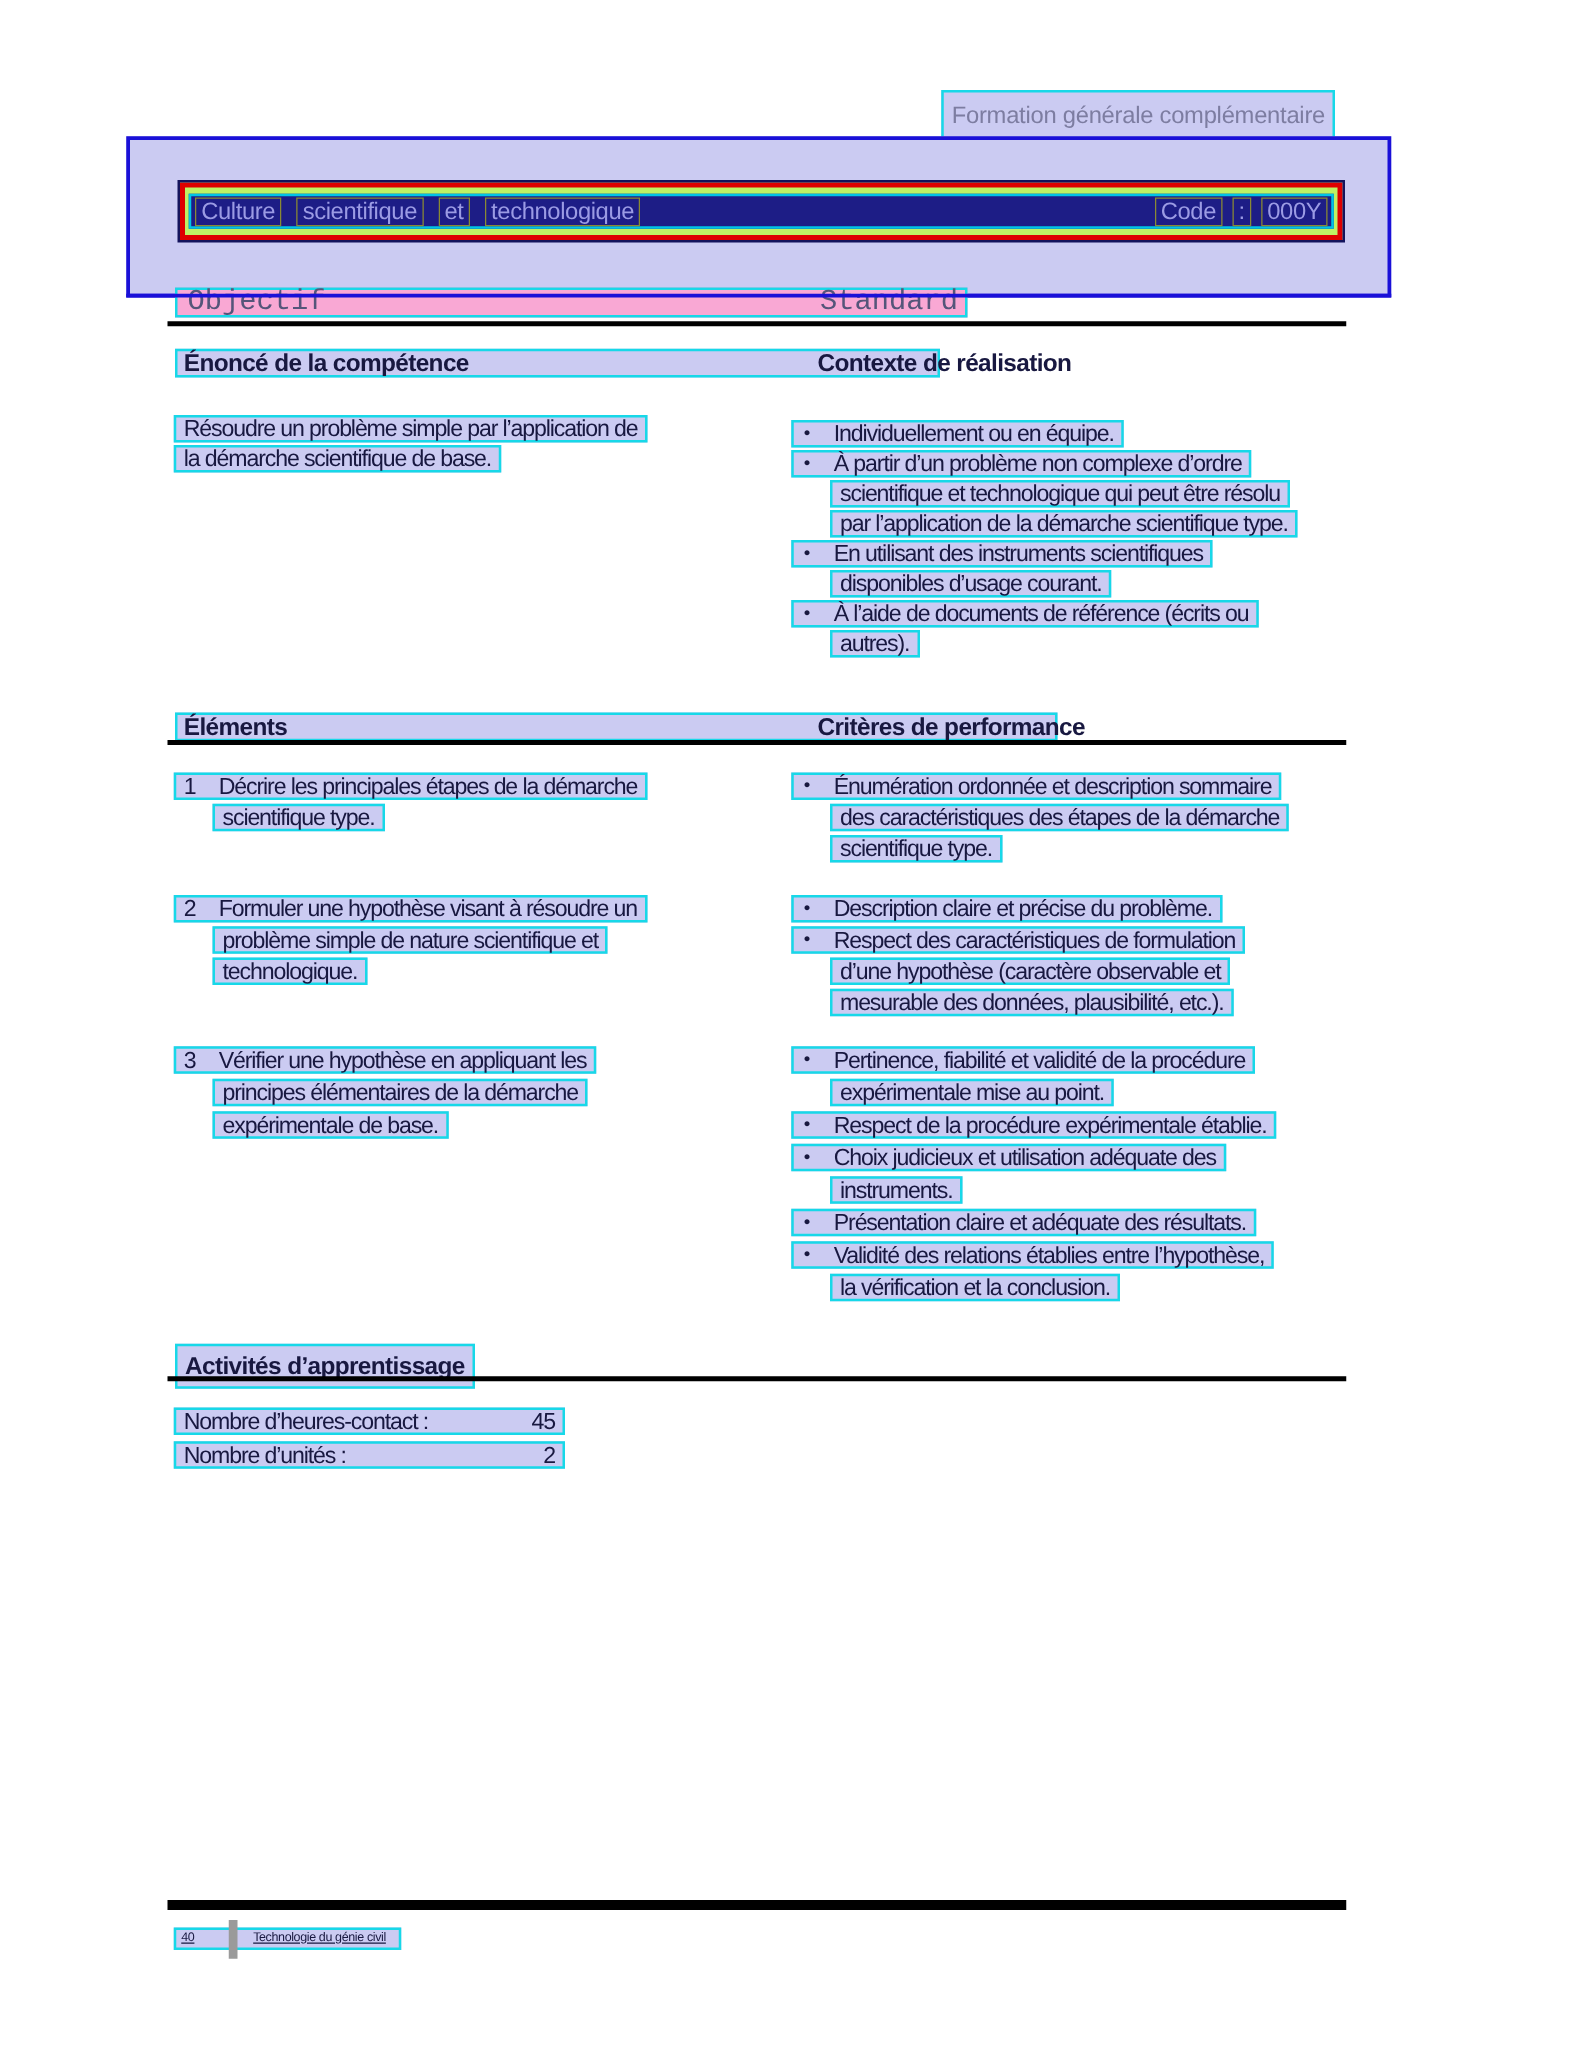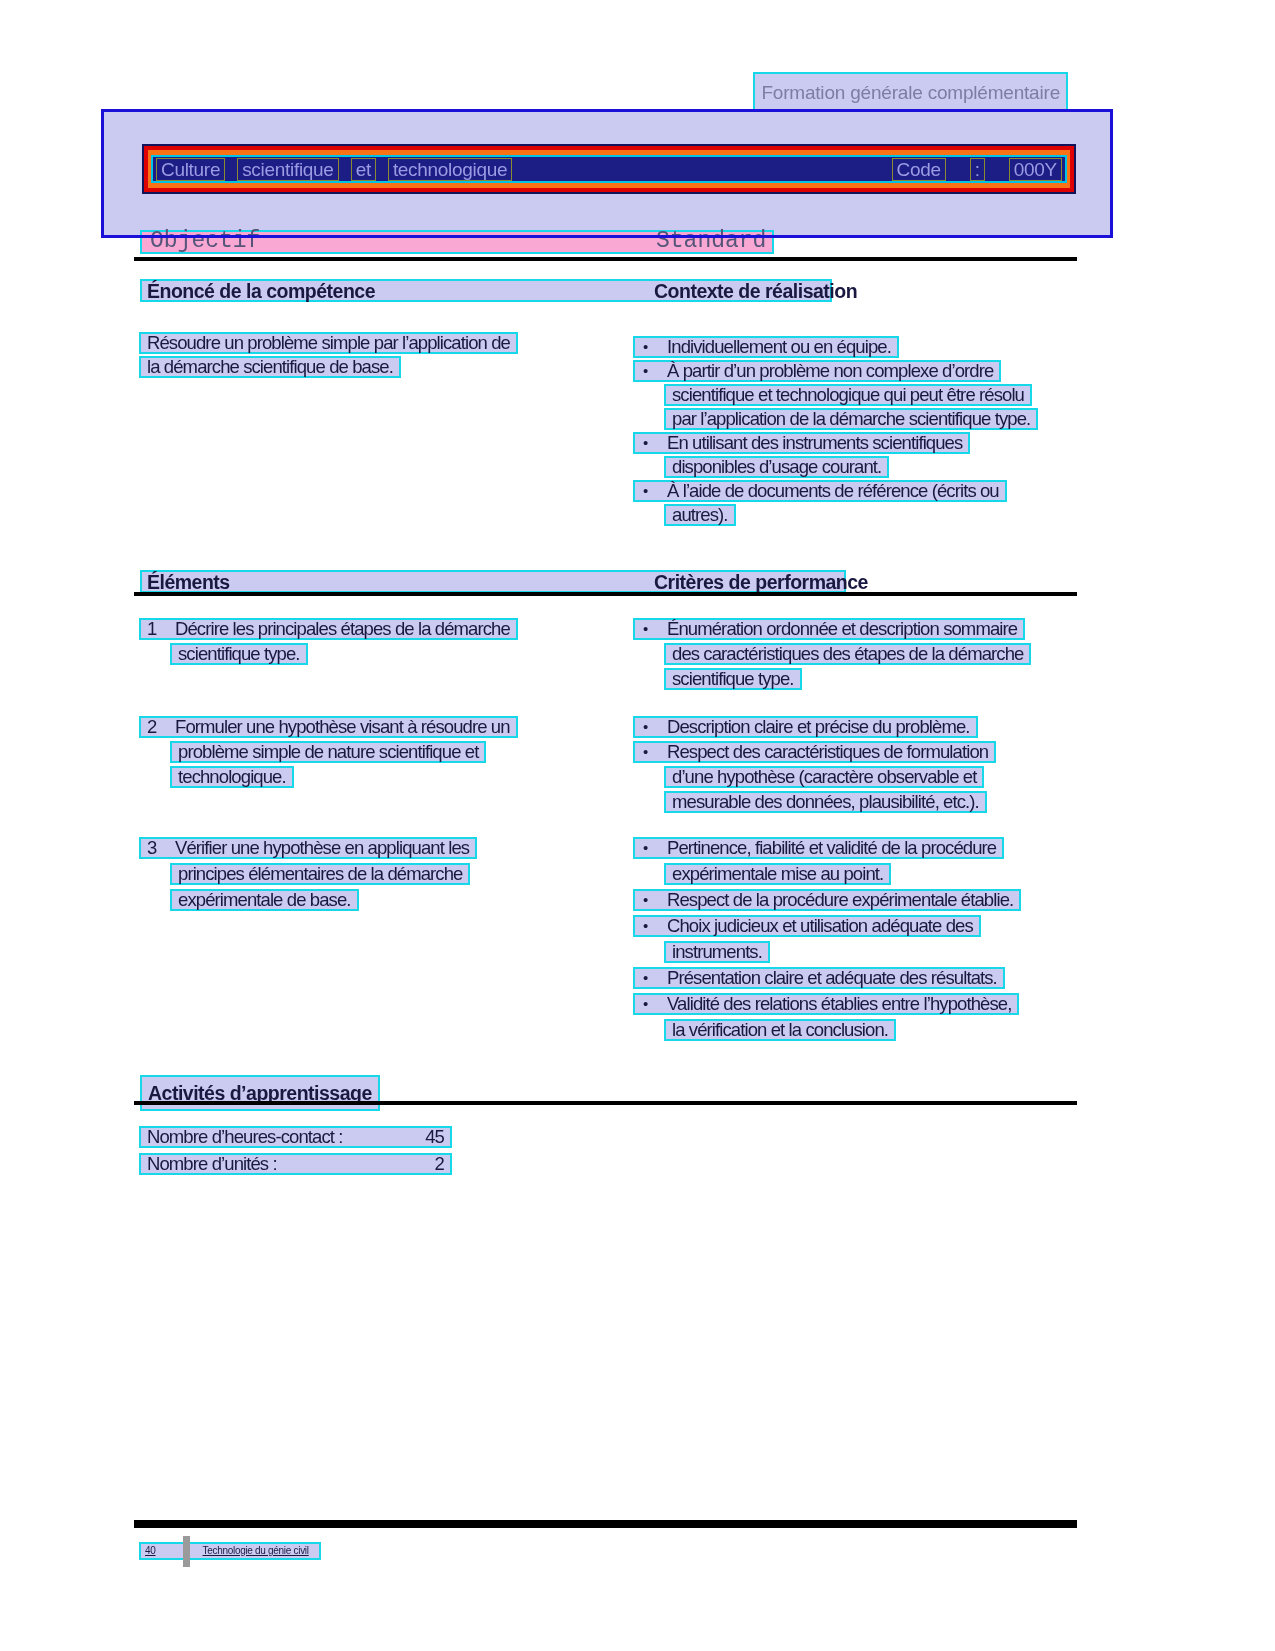--- a/index.html
+++ b/index.html
@@ -28,29 +28,29 @@
   .num { display:inline-block; width:28px; }
   .rule { position:absolute; background:#000000; }
   
   .corner { top:72px; right:207px; height:42px; font-size:19px; letter-spacing:-0.2px; color:#7d7da1; }
   
   .panel { left:101px; top:109px; width:1012px; height:129px; background:#cbcbf2; border:3px solid #1a10d8; z-index:1; }
   .panel-bottom { left:101px; top:235px; width:1012px; height:3px; background:#1a10d8; z-index:4; }
   
   .navybar {
     left:144px; top:146px; width:930px; height:46px; z-index:2;
-    background:#f97316; border:4px solid #de0000; outline:2px solid #13135c;
+    background:#bef264; border:4px solid #de0000; outline:2px solid #13135c;
     display:flex; align-items:center;
   }
   .barline {
     flex:1; margin:0 3px; height:28px; border:2px solid #00c4e6; background:#1d1d86;
     display:flex; align-items:center; justify-content:space-between; padding:0 3px;
   }
   .wordgrp { display:flex; gap:12px; }
-  .codegrp { display:flex; gap:24px;align-items:flex-end; }
+  .codegrp { display:flex; gap:8px;align-items:flex-end; }
   .w {
     display:inline-block; border:1px solid #8a8a33; padding:0 4px;
     color:#9b9be4; font-size:19px; line-height:21px; letter-spacing:-0.3px; white-space:nowrap;
   }
   
   .objrow {
     left:140px; top:230px; width:634px; height:24px; z-index:3;
     background:#f9a8d4; border:2px solid #17d8e8;
     font-family:"Liberation Mono", monospace; font-size:23px; color:#55557a;
     display:block; line-height:22px;
@@ -95,21 +95,21 @@
 
   <div class="abs panel-bottom"></div>
 
   <div class="abs objrow">
     <span class="lft">Objectif</span>
     <span class="rgt">Standard</span>
   </div>
 
   <div class="rule" style="left:134px; top:257px; width:943px; height:4px;"></div>
 
-  <div class="hl hdr hdrrow" style="left:140px; top:279px; width:692px;">
+  <div class="hl hdr hdrrow" style="left:140px; top:279px; width:612px;">
     <span class="lft">Énoncé de la compétence</span>
     <span class="rgt">Contexte de réalisation</span>
   </div>
 
   <div class="abs stack p24" style="left:139px; top:332px;">
     <div class="line"><span class="hl">Résoudre un problème simple par l’application de</span></div>
     <div class="line"><span class="hl">la démarche scientifique de base.</span></div>
   </div>
 
   <div class="abs stack p24" style="left:633px; top:336px;">

